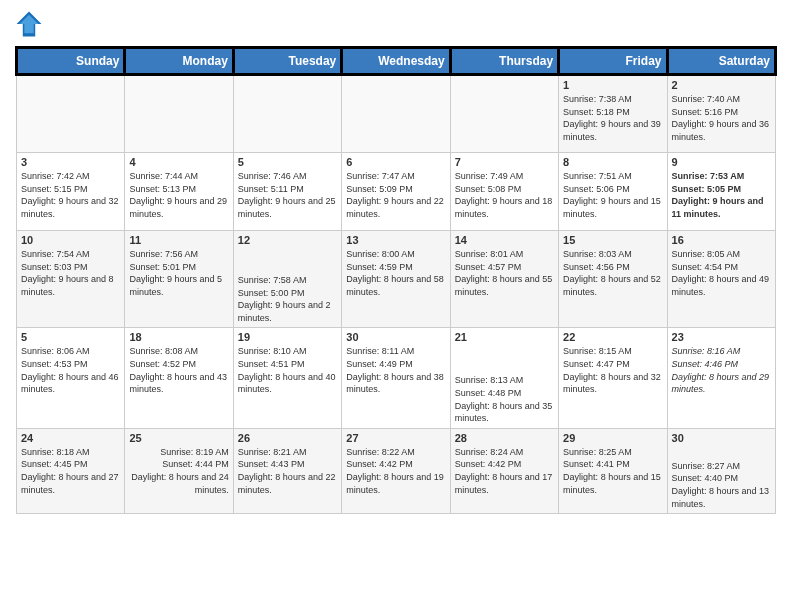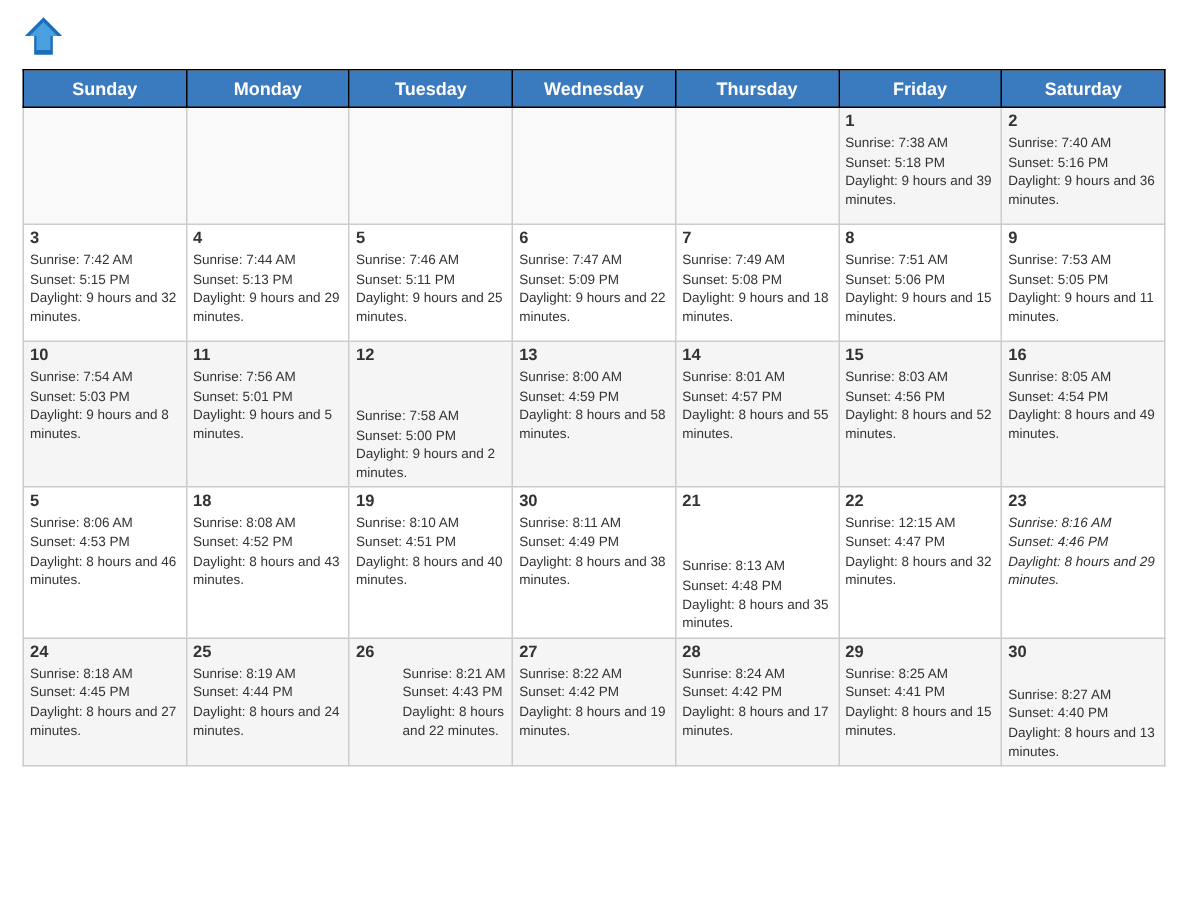--- a/index.html
+++ b/index.html
@@ -46,22 +46,22 @@
       width: 100%;
       border-collapse: collapse;
       table-layout: fixed;
     }
     thead tr th {
       background-color: #3a7abf;
       color: #fff;
       font-size: 12px;
       font-weight: bold;
       padding: 5px 4px;
-      text-align: center;
-      border: 1px solid #000000;
+      text-align: right;
+      border: 3px solid #000000;
     }
     tbody tr td {
       vertical-align: top;
       border: 1px solid #ccc;
       padding: 3px 4px;
       font-size: 9.5px;
       color: #333;
       height: 78px;
       background: #fff;
     }
@@ -174,21 +174,21 @@
 Daylight: 9 hours and 18 minutes.</div>
           </td>
           <td>
             <span class="day-number">8</span>
             <div class="day-info" style="white-space: pre-line;">Sunrise: 7:51 AM
 Sunset: 5:06 PM
 Daylight: 9 hours and 15 minutes.</div>
           </td>
           <td>
             <span class="day-number">9</span>
-            <div class="day-info" style="white-space: pre-line;">Sunrise: 7:53 AM
+            <div class="day-info" style="white-space: pre-line; font-weight: bold;">Sunrise: 7:53 AM
 Sunset: 5:05 PM
 Daylight: 9 hours and 11 minutes.</div>
           </td>
         </tr>
         <tr>
           <td>
             <span class="day-number">10</span>
             <div class="day-info" style="white-space: pre-line;">Sunrise: 7:54 AM
 Sunset: 5:03 PM
 Daylight: 9 hours and 8 minutes.</div>
@@ -256,47 +256,47 @@
 Daylight: 8 hours and 38 minutes.</div>
           </td>
           <td>
             <span class="day-number">21</span>
             <div class="day-info" style="white-space: pre-line; margin-top: 31px;">Sunrise: 8:13 AM
 Sunset: 4:48 PM
 Daylight: 8 hours and 35 minutes.</div>
           </td>
           <td>
             <span class="day-number">22</span>
-            <div class="day-info" style="white-space: pre-line;">Sunrise: 12:15 AM
+            <div class="day-info" style="white-space: pre-line;">Sunrise: 8:15 AM
 Sunset: 4:47 PM
 Daylight: 8 hours and 32 minutes.</div>
           </td>
           <td>
             <span class="day-number">23</span>
             <div class="day-info" style="white-space: pre-line; font-style: italic;">Sunrise: 8:16 AM
 Sunset: 4:46 PM
 Daylight: 8 hours and 29 minutes.</div>
           </td>
         </tr>
         <tr>
           <td>
             <span class="day-number">24</span>
             <div class="day-info" style="white-space: pre-line;">Sunrise: 8:18 AM
 Sunset: 4:45 PM
 Daylight: 8 hours and 27 minutes.</div>
           </td>
           <td>
             <span class="day-number">25</span>
-            <div class="day-info" style="white-space: pre-line;">Sunrise: 8:19 AM
+            <div class="day-info" style="white-space: pre-line; text-align: right;">Sunrise: 8:19 AM
 Sunset: 4:44 PM
 Daylight: 8 hours and 24 minutes.</div>
           </td>
           <td>
             <span class="day-number">26</span>
-            <div class="day-info" style="white-space: pre-line; margin-left: 31px;">Sunrise: 8:21 AM
+            <div class="day-info" style="white-space: pre-line;">Sunrise: 8:21 AM
 Sunset: 4:43 PM
 Daylight: 8 hours and 22 minutes.</div>
           </td>
           <td>
             <span class="day-number">27</span>
             <div class="day-info" style="white-space: pre-line;">Sunrise: 8:22 AM
 Sunset: 4:42 PM
 Daylight: 8 hours and 19 minutes.</div>
           </td>
           <td>

